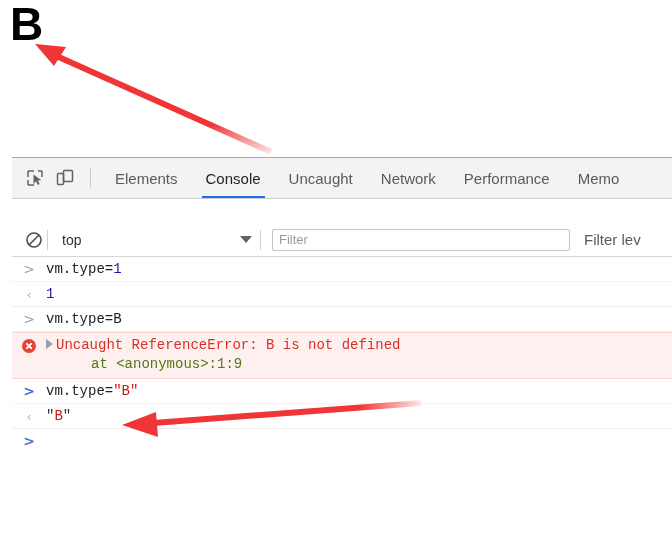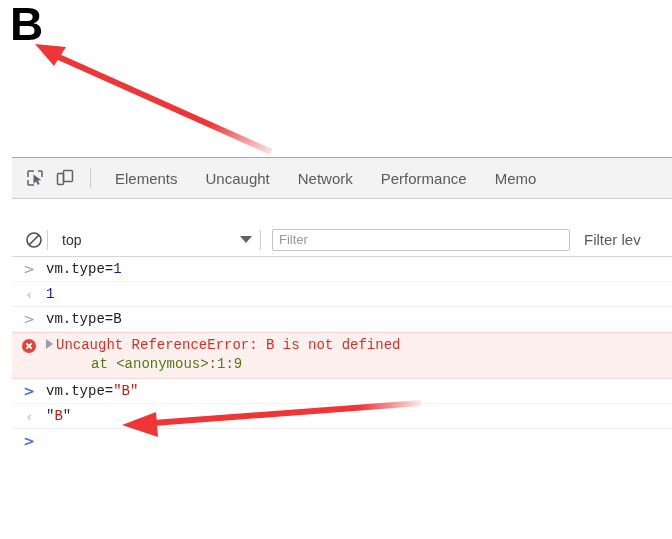--- a/index.html
+++ b/index.html
@@ -314,20 +314,23 @@
       <svg width="20" height="20" viewBox="0 0 20 20" aria-hidden="true">
         <rect x="2.5" y="5.5" width="6" height="11" rx="1" stroke="#5f6368" stroke-width="1.5" fill="none"></rect>
         <rect x="8.5" y="2.5" width="9" height="11" rx="1" stroke="#5f6368" stroke-width="1.5" fill="none"></rect>
       </svg>
     </div>
 
     <div class="toolbar-divider"></div>
 
     <div class="tab">
       <span>Elements</span>
+    </div>
+    <div class="tab active">
+      <span>Console</span>
     </div>
     <div class="tab">
       <span>Uncaught</span>
     </div>
     <div class="tab">
       <span>Network</span>
     </div>
     <div class="tab">
       <span>Performance</span>
     </div>

